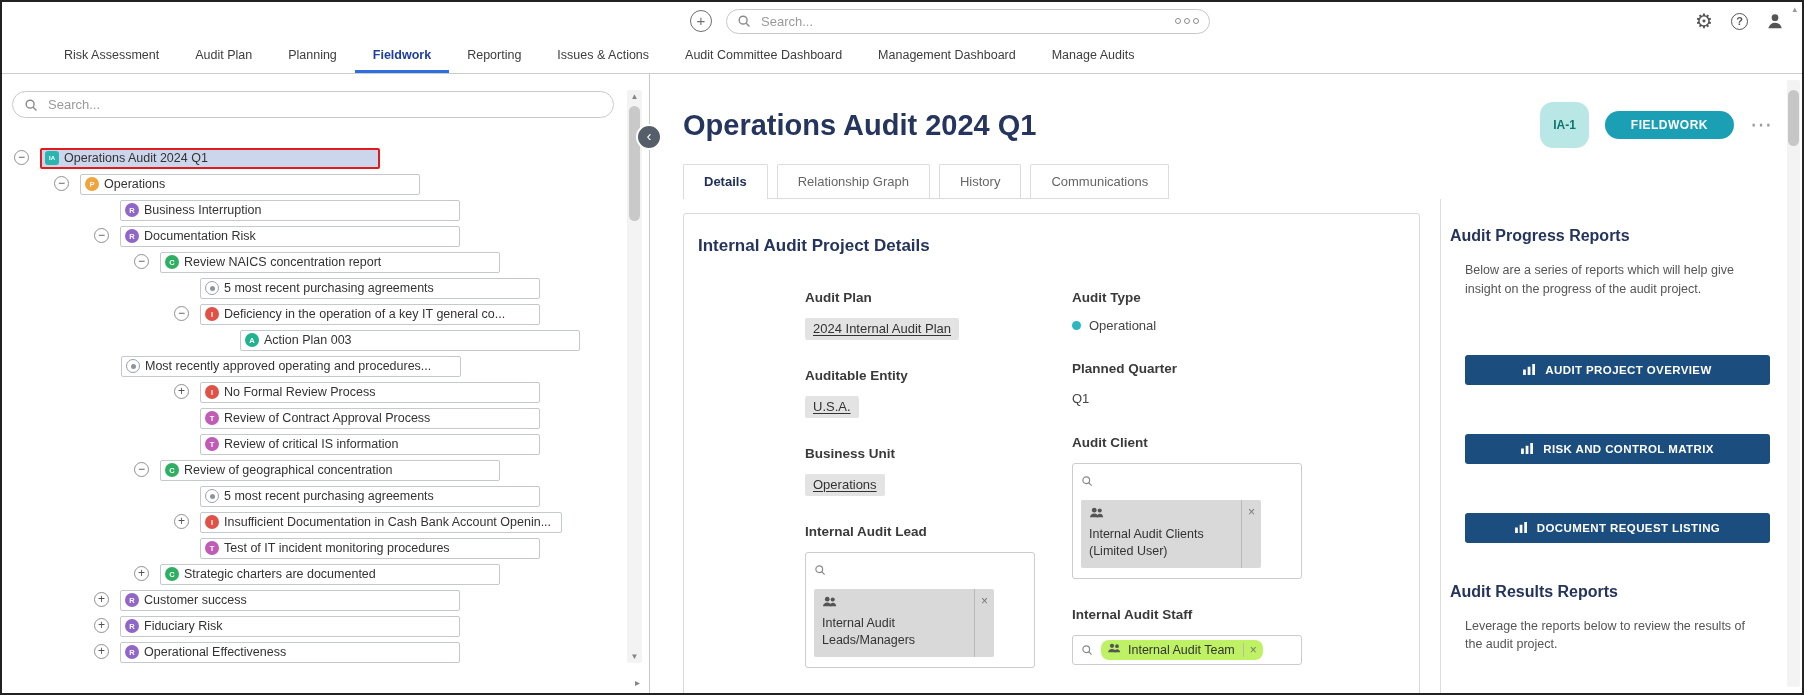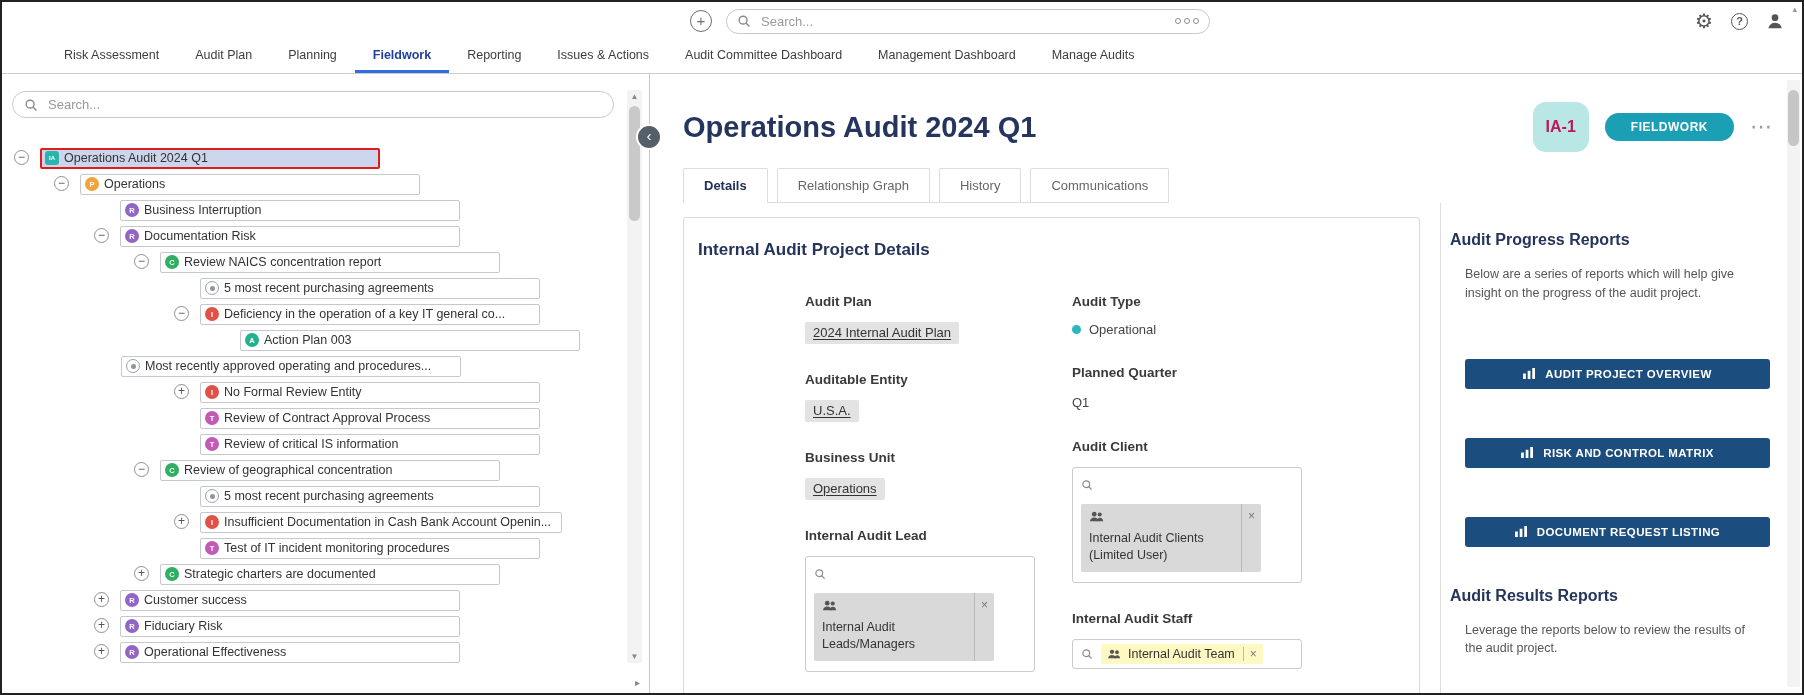--- a/index.html
+++ b/index.html
@@ -57,21 +57,21 @@
   .vscroll .sarr.bottom{top:auto;bottom:2px;}
   .vscroll .thumb{position:absolute;left:2px;top:16px;width:11px;height:115px;background:#c9c9c9;border-radius:6px;cursor:grab;}
   .hscroll-arr{position:absolute;right:9px;bottom:5px;font-size:10px;color:#858585;cursor:pointer;}
   .collapse-handle{position:absolute;right:-13px;top:50px;width:26px;height:26px;border-radius:50%;background:#555f69;color:#fff;border:2px solid #fff;z-index:20;font-size:15px;line-height:20px;text-align:center;padding:0 0 2px 0;cursor:pointer;font-family:inherit;}
 
   
   .main{flex:1;min-width:0;margin-right:16px;padding-left:33px;display:flex;flex-direction:column;overflow:hidden;background:#fff;}
   .mhead{margin-top:28px;display:flex;align-items:center;padding-right:14px;}
   .mhead h1{margin:0;font-size:29px;font-weight:bold;color:#25355e;}
   .mhead-right{margin-left:auto;display:flex;align-items:center;gap:16px;}
-  .idbadge{background:#b8e7e6;color:#be185d;font-size:16px;font-weight:bold;padding:16px 13px;border-radius:13px;}
+  .idbadge{background:#b8e7e6;color:#0f766e;font-size:12px;font-weight:bold;padding:16px 13px;border-radius:13px;}
   .wfbtn{background:#1b9fb4;color:#fff;border:0;font-size:12px;font-weight:bold;letter-spacing:.5px;padding:7px 26px;border-radius:16px;cursor:pointer;font-family:inherit;}
   .more{color:#9a9a9a;font-size:22px;line-height:10px;cursor:pointer;}
   .tabs{margin-top:16px;display:flex;gap:9px;width:max-content;border-bottom:1px solid #dcdcdc;}
   .tab{border:1px solid #dcdcdc;border-bottom:none;padding:9px 20px;font-size:13px;color:#666;background:#fff;cursor:pointer;border-radius:2px 2px 0 0;}
   .tab.active{color:#203058;font-weight:700;margin-bottom:-1px;padding-bottom:10px;}
   .crow{display:flex;flex:1;min-height:0;}
   .cardzone{flex:1;min-width:0;padding-right:20px;}
   .card{margin-top:14px;border:1px solid #d9d9d9;border-radius:3px;background:#fff;padding:22px 24px 24px 14px;min-height:458px;}
   .card h2{margin:0;font-size:17px;font-weight:600;color:#24345c;}
   .form{display:flex;gap:37px;margin:34px 0 0 107px;}
@@ -80,21 +80,21 @@
   .flabel{font-size:13.5px;font-weight:600;color:#3a3a3a;margin-bottom:13px;}
   .chip{display:inline-block;background:#e3e3e3;border-radius:2px;padding:3px 8px 4px;font-size:13px;color:#333;text-decoration:underline;text-underline-offset:2px;cursor:pointer;}
   .typeline{display:flex;align-items:center;font-size:13px;color:#444;}
   .tealdot{width:9px;height:9px;border-radius:50%;background:#2ab7be;display:inline-block;margin-right:8px;flex:none;}
   .plainval{font-size:13px;color:#444;}
   .msel{width:230px;border:1px solid #ccc;border-radius:3px;background:#fff;padding:9px 8px 10px;cursor:text;}
   .ms-chip{margin-top:9px;width:180px;background:#d9d9d9;border-radius:2px;position:relative;padding:6px 26px 8px 8px;font-size:12.5px;color:#333;line-height:1.35;}
   .ppl{display:block;color:#555;margin-bottom:3px;}
   .ms-chip .x{position:absolute;top:0;right:0;bottom:0;width:20px;border-left:1px solid #b9b9b9;color:#777;font-size:12px;display:flex;justify-content:center;align-items:flex-start;padding-top:4px;cursor:pointer;}
   .ssel{width:230px;height:30px;border:1px solid #ccc;border-radius:3px;display:flex;align-items:center;gap:8px;padding:0 8px;background:#fff;}
-  .staff-chip{display:inline-flex;align-items:center;gap:6px;background:#fef9c3;padding:3px 6px;font-size:12.5px;border-radius:2px;color:#333;}
+  .staff-chip{display:inline-flex;gap:6px;background:#bef264;padding:3px 6px;font-size:12.5px;border-radius:8px;color:#333;}
   .staff-chip .ppl{display:inline-flex;margin:0;}
   .staff-chip .x{border-left:1px solid #b9b9b9;padding-left:6px;margin-left:2px;color:#777;font-size:12px;cursor:pointer;}
 
   
   .reports{width:346px;flex:none;border-left:1px solid #dcdcdc;padding:28px 14px 0 9px;}
   .reports h3{margin:0;font-size:16px;font-weight:700;color:#24345c;}
   .reports h3.results-h{margin-top:40px;}
   .reports p{margin:16px 0 0 15px;width:292px;font-size:12.5px;color:#555;line-height:1.5;}
   .rbtns{margin:56px 0 0 15px;display:flex;flex-direction:column;gap:49px;}
   .report-btn{width:305px;height:30px;border:0;background:#1b4d7e;color:#fff;font-size:11.5px;font-weight:bold;letter-spacing:.4px;border-radius:3px;display:flex;align-items:center;justify-content:center;gap:9px;cursor:pointer;font-family:inherit;}
@@ -228,21 +228,21 @@
 
     <span class="tree-box" style="margin-left: 119px;">
       <span class="tree-ico ti-request"></span>
       <span class="tree-label">Most recently approved operating and procedures...</span>
     </span>
   </div>
           <div class="tree-row">
     <span class="tree-toggle" style="left: 172px;">+</span>
     <span class="tree-box" style="margin-left: 198px;">
       <span class="tree-ico ti-issue">I</span>
-      <span class="tree-label">No Formal Review Entity</span>
+      <span class="tree-label">No Formal Review Process</span>
     </span>
   </div>
           <div class="tree-row">
 
     <span class="tree-box" style="margin-left: 198px;">
       <span class="tree-ico ti-test">T</span>
       <span class="tree-label">Review of Contract Approval Process</span>
     </span>
   </div>
           <div class="tree-row">

